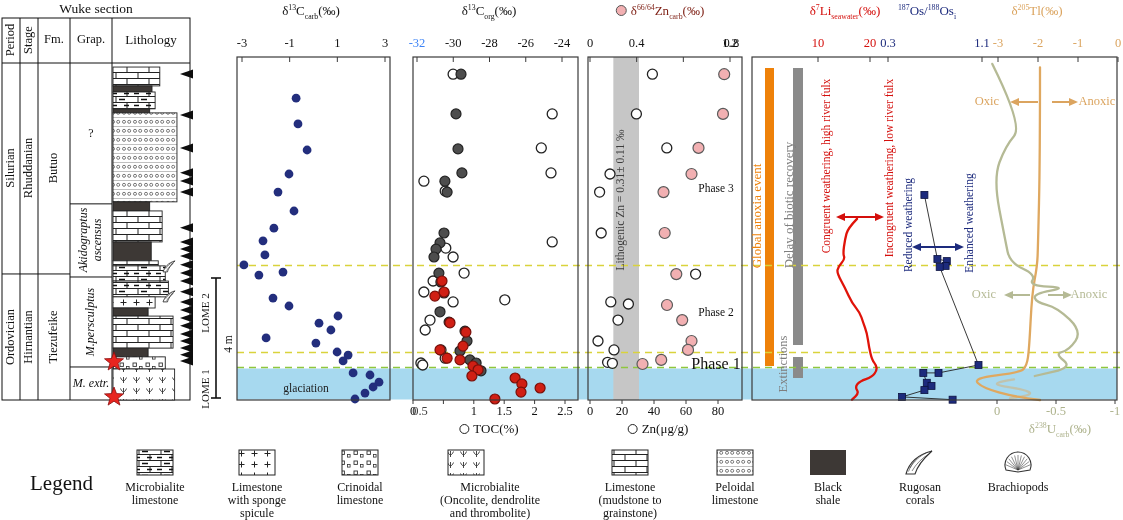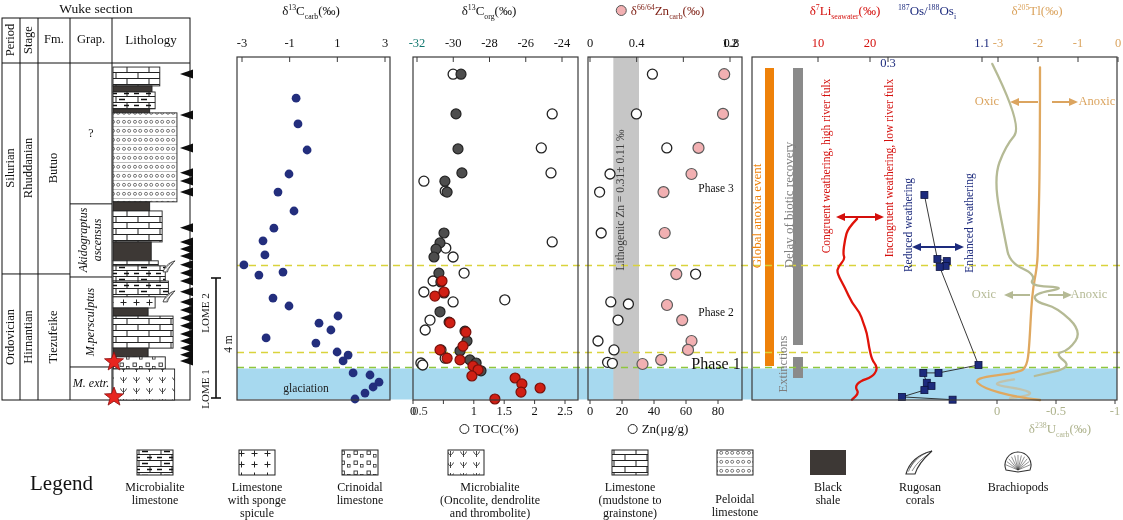--- a/index.html
+++ b/index.html
@@ -398,21 +398,21 @@
       <div class="txt rot ital" style="white-space: pre; text-align: center; line-height: 1.15; left: 91px; top: 240.43px; font-size: 12px;">Akidograptus
 ascensus</div>
       <div class="txt rot ital" style="white-space: pre; text-align: center; line-height: 1.15; left: 91px; top: 321.984px; font-size: 12px;">M.persculptus</div>
       <div class="txt ctr ital" style="left: 91px; top: 383.487px; font-size: 12px;">M. extr.</div>
     </div>
   <div id="tickLayer">
       <div class="tick" style="left: 242px; top: 36px; color: rgb(17, 17, 17);">-3</div>
       <div class="tick" style="left: 289.667px; top: 36px; color: rgb(17, 17, 17);">-1</div>
       <div class="tick" style="left: 337.333px; top: 36px; color: rgb(17, 17, 17);">1</div>
       <div class="tick" style="left: 385px; top: 36px; color: rgb(17, 17, 17);">3</div>
-      <div class="tick" style="left: 417px; top: 36px; color: #0f766e;">-32</div>
+      <div class="tick" style="left: 417px; top: 36px; color: #3b82f6;">-32</div>
       <div class="tick" style="left: 453.25px; top: 36px; color: rgb(17, 17, 17);">-30</div>
       <div class="tick" style="left: 489.5px; top: 36px; color: rgb(17, 17, 17);">-28</div>
       <div class="tick" style="left: 525.75px; top: 36px; color: rgb(17, 17, 17);">-26</div>
       <div class="tick" style="left: 562px; top: 36px; color: rgb(17, 17, 17);">-24</div>
       <div class="tick" style="left: 413px; top: 404px; color: rgb(17, 17, 17);">0</div>
       <div class="tick" style="left: 420px; top: 404px; color: #404040;">0.5</div>
       <div class="tick" style="left: 473.8px; top: 404px; color: rgb(17, 17, 17);">1</div>
       <div class="tick" style="left: 504.2px; top: 404px; color: rgb(17, 17, 17);">1.5</div>
       <div class="tick" style="left: 534.6px; top: 404px; color: rgb(17, 17, 17);">2</div>
       <div class="tick" style="left: 565px; top: 404px; color: rgb(17, 17, 17);">2.5</div>
@@ -420,21 +420,21 @@
       <div class="tick" style="left: 636.667px; top: 36px; color: rgb(17, 17, 17);">0.4</div>
       <div class="tick" style="left: 683.333px; top: 36px; color: rgb(17, 17, 17); margin-left: 48px;">0.8</div>
       <div class="tick" style="left: 730px; top: 36px; color: rgb(17, 17, 17);">1.2</div>
       <div class="tick" style="left: 590px; top: 404px; color: rgb(17, 17, 17);">0</div>
       <div class="tick" style="left: 622px; top: 404px; color: rgb(17, 17, 17);">20</div>
       <div class="tick" style="left: 654px; top: 404px; color: rgb(17, 17, 17); text-align: center;">40</div>
       <div class="tick" style="left: 686px; top: 404px; color: rgb(17, 17, 17);">60</div>
       <div class="tick" style="left: 718px; top: 404px; color: rgb(17, 17, 17);">80</div>
       <div class="tick" style="left: 818px; top: 36px; color: rgb(212, 15, 12);">10</div>
       <div class="tick" style="left: 870px; top: 36px; color: rgb(212, 15, 12);">20</div>
-      <div class="tick" style="left: 888px; top: 36px; color: rgb(29, 43, 125); margin-top: 20px;">0.3</div>
+      <div class="tick" style="left: 888px; top: 36px; color: rgb(29, 43, 125);">0.3</div>
       <div class="tick" style="left: 982px; top: 36px; color: rgb(29, 43, 125);">1.1</div>
       <div class="tick" style="left: 998px; top: 36px; color: rgb(219, 164, 95);">-3</div>
       <div class="tick" style="left: 1038px; top: 36px; color: rgb(219, 164, 95);">-2</div>
       <div class="tick" style="left: 1078px; top: 36px; color: rgb(219, 164, 95);">-1</div>
       <div class="tick" style="left: 1118px; top: 36px; color: rgb(219, 164, 95);">0</div>
       <div class="tick" style="left: 997px; top: 404px; color: rgb(173, 178, 140);">0</div>
       <div class="tick" style="left: 1056px; top: 404px; color: rgb(173, 178, 140);">-0.5</div>
       <div class="tick" style="left: 1115px; top: 404px; color: rgb(173, 178, 140);">-1</div>
     </div>
   <div id="annLayer">
@@ -485,21 +485,21 @@
 and thrombolite)</div>
       <svg width="44" height="30" class="legend-swatch" style="left: 608px; top: 448px;">
         <rect x="4" y="2" width="36" height="25" fill="url(#patBrick)" stroke="#222" stroke-width="1"></rect>
       </svg>
       <div class="legend-label" style="left: 630px; top: 481px;">Limestone
 (mudstone to
 grainstone)</div>
       <svg width="44" height="30" class="legend-swatch" style="left: 713px; top: 448px;">
         <rect x="4" y="2" width="36" height="25" fill="url(#patDots)" stroke="#222" stroke-width="1"></rect>
       </svg>
-      <div class="legend-label" style="left: 735px; top: 481px; margin-top: 12px;">Peloidal
+      <div class="legend-label" style="left: 735px; top: 481px;">Peloidal
 limestone</div>
       <svg width="44" height="30" class="legend-swatch" style="left: 806px; top: 448px;">
         <rect x="4" y="2" width="36" height="25" fill="#3d3835" stroke="none" stroke-width="1"></rect>
       </svg>
       <div class="legend-label" style="left: 828px; top: 481px;">Black
 shale</div>
       <svg width="44" height="30" class="legend-swatch" style="left: 898px; top: 448px;">
         <path d="M8,26 C11,15 18,7 34,3 C25,11 19,19 17,26 Z" fill="#fff" stroke="#333" stroke-width="1.1"></path>
         <path d="M12,20 C16,13 22,8 28,5 M14,23 C18,16 24,10 31,6 M10.5,23.5 C12,19 15,14 19,10" fill="none" stroke="#333" stroke-width="0.6"></path>
       </svg>

